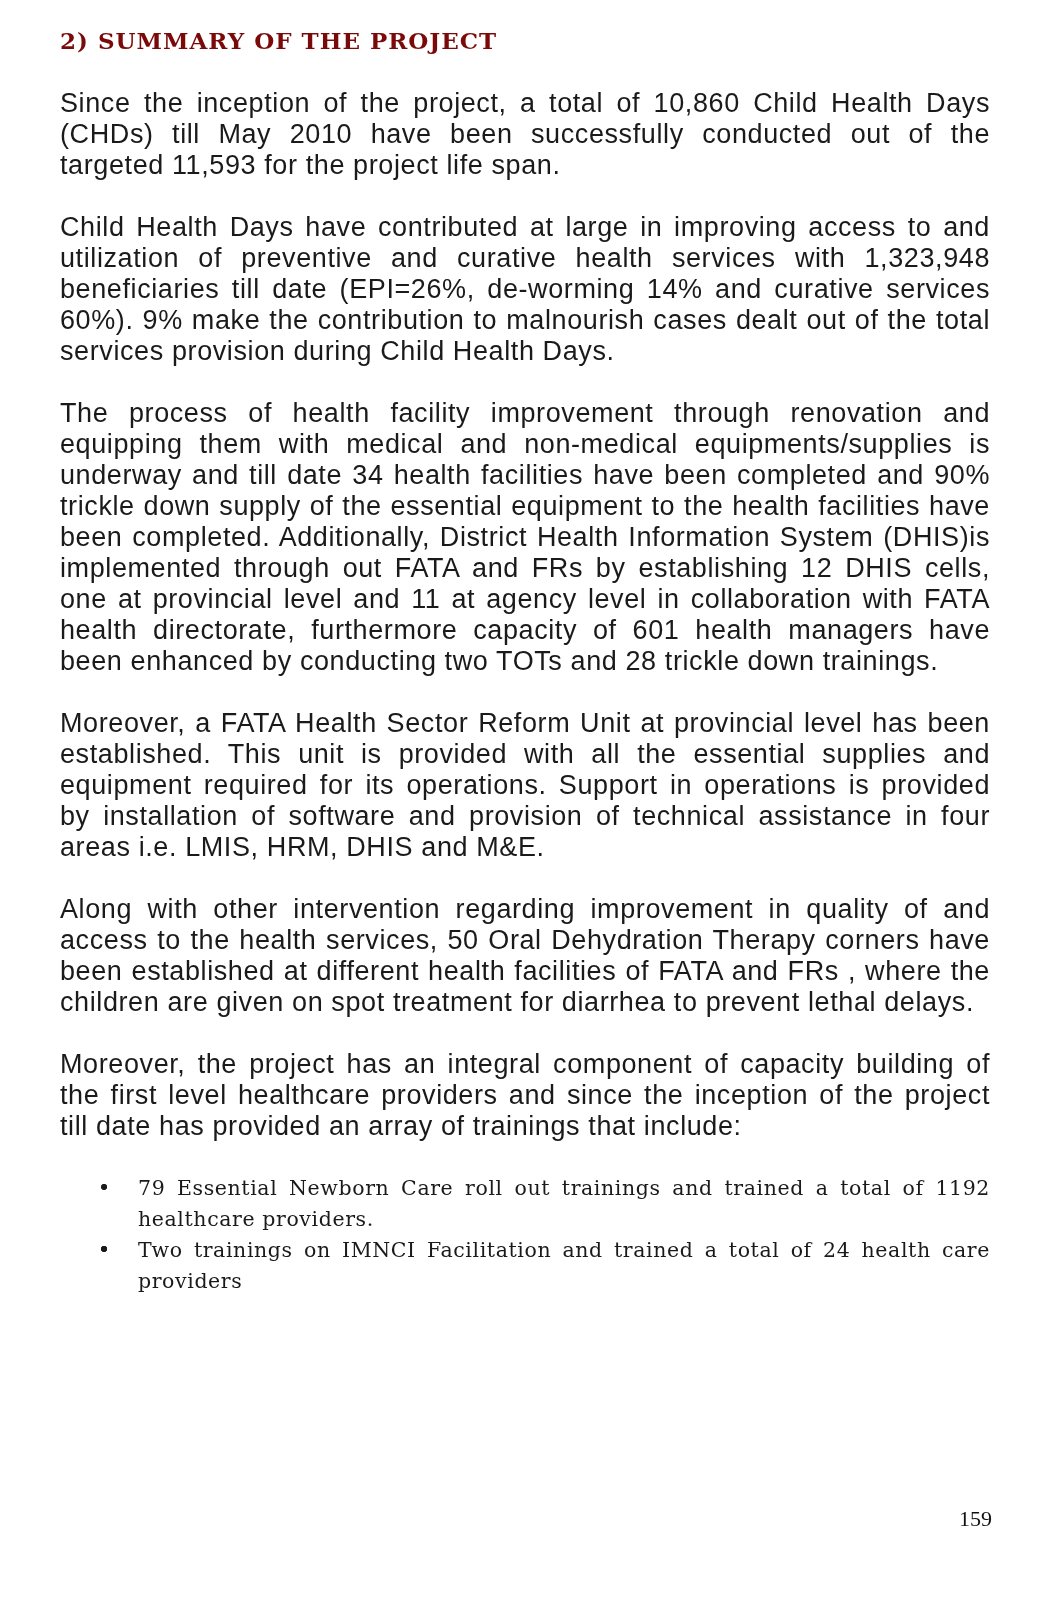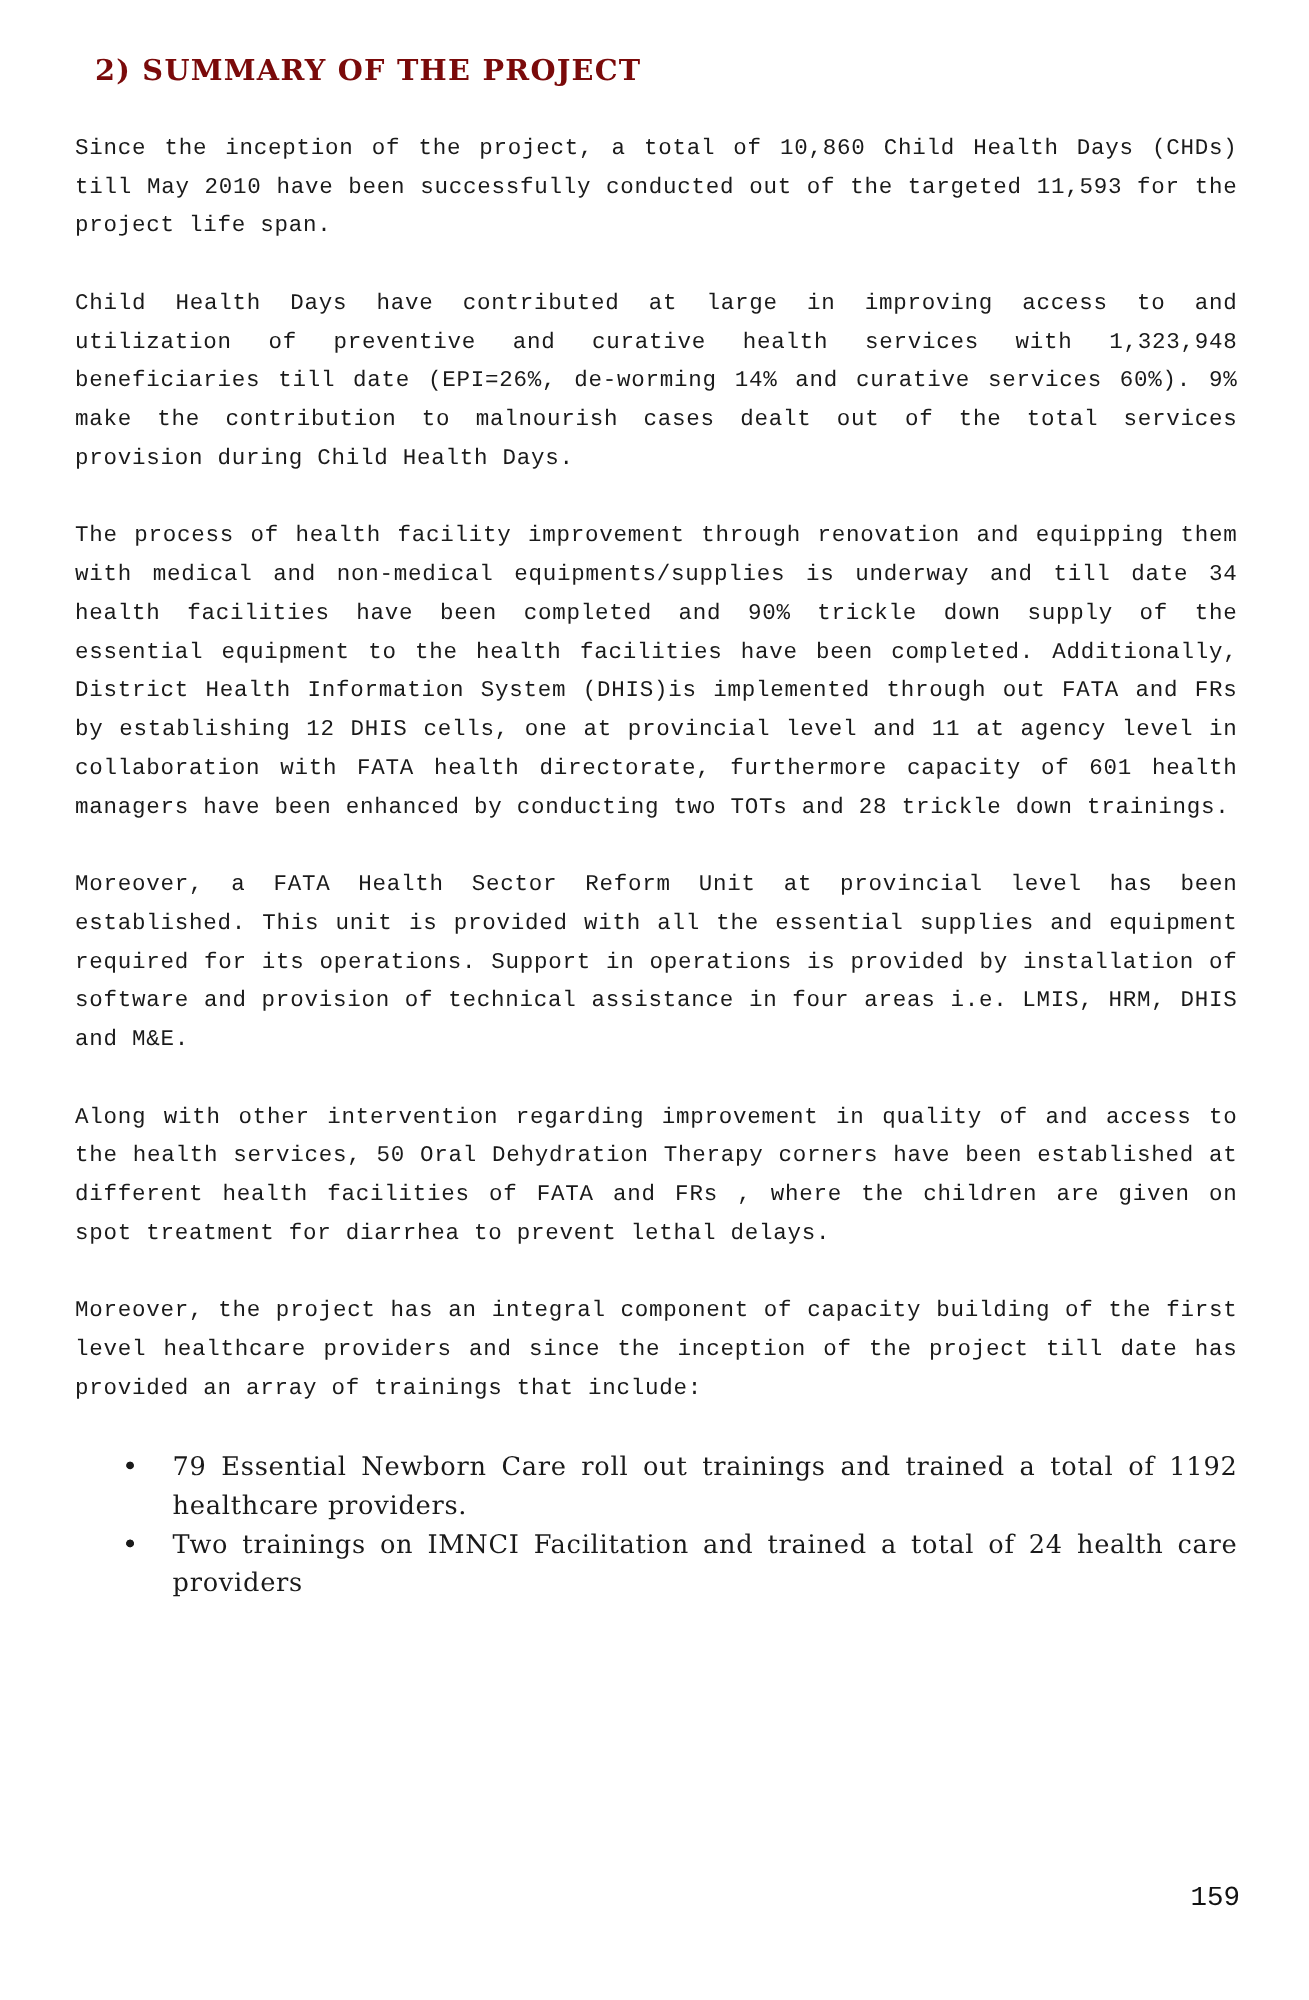--- a/index.html
+++ b/index.html
@@ -1,45 +1,45 @@
 <!DOCTYPE html>
 <html><head>
 <meta charset="utf-8">
 <style>
   html, body { margin: 0; padding: 0; background: #ffffff; }
   body { width: 1047px; height: 1600px; position: relative; overflow: hidden; }
   .page { position: absolute; left: 60px; top: 24px; width: 930px; }
   h2.heading {
-    margin: 16px; padding: 0;
+    margin: 0; padding: 0;
     font-family: "DejaVu Serif", "Liberation Serif", serif;
     font-weight: bold; font-size: 23px; letter-spacing: 1px;
     color: #7a0a0a; line-height: 34px;
   }
   p.para {
-    margin: 0; font-family: Liberation Mono, monospace;
-    font-size: 18px; line-height: 31px; color: #1a1a1a;
+    margin: 0; font-family: Liberation Sans, sans-serif;
+    font-size: 27px; line-height: 31px; color: #1a1a1a;
     text-align: justify; letter-spacing: 0.6px;
   }
   #p1 { margin-top: 30px; }
   .gap { height: 31px; }
   ul.bullets {
     list-style: none; margin: 0; padding: 0;
   }
   ul.bullets li {
     position: relative; padding-left: 78px;
     font-family: "DejaVu Serif", "Liberation Serif", serif;
     font-size: 20.5px; line-height: 31px; color: #1a1a1a;
     text-align: justify; letter-spacing: 0.6px;
   }
   ul.bullets li .bullet {
     position: absolute; left: 38px; top: 0; width: 10px; text-align: center;
   }
   .pagenum {
     position: absolute; right: 55px; top: 1506px;
-    font-family: Liberation Mono, monospace;
+    font-family: Liberation Serif, serif;
     font-size: 22px; color: #111;
   }
 </style>
 </head>
 <body>
 
 <div class="page">
   <h2 class="heading">2) SUMMARY OF THE PROJECT</h2>
 
   <p class="para" id="p1">Since the inception of the project, a total of 10,860 Child Health Days (CHDs) till May 2010 have been successfully conducted out of the targeted 11,593 for the project life span.</p>

